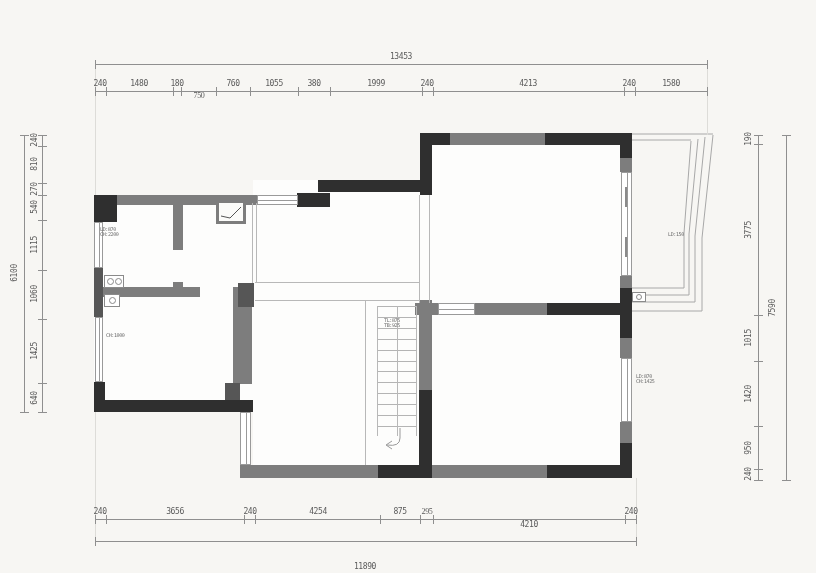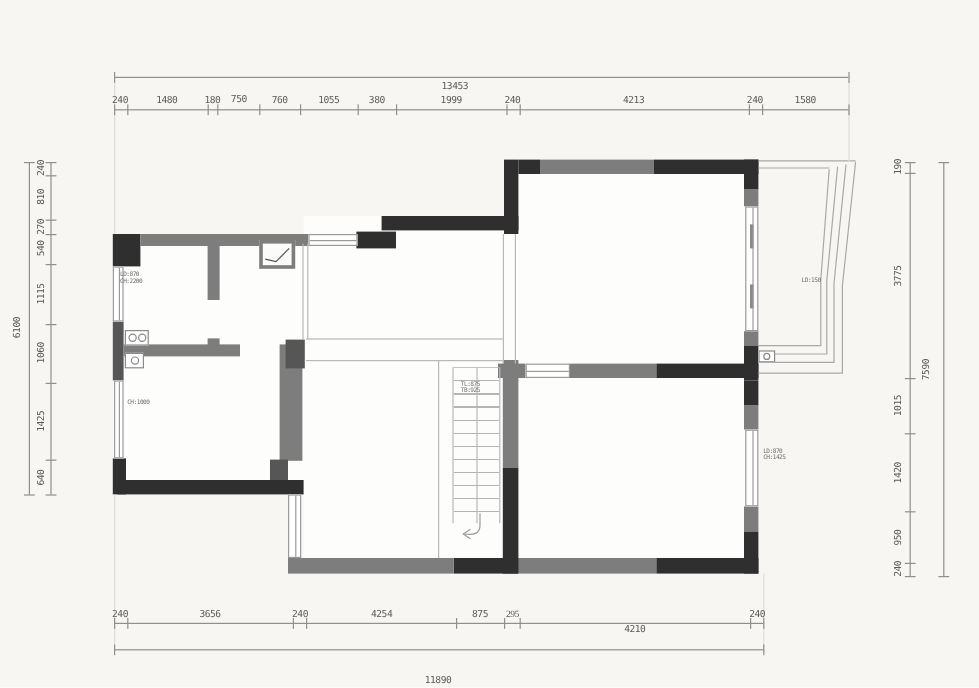--- a/index.html
+++ b/index.html
@@ -157,40 +157,40 @@
   <div class="ext" style="left:95px;top:68px;width:1px;height:127px;"></div>
   <div class="ext" style="left:707px;top:68px;width:1px;height:67px;"></div>
   <div class="ext" style="left:636px;top:478px;width:1px;height:66px;"></div>
   <div class="ext" style="left:95px;top:412px;width:1px;height:131px;"></div>
 
   <div>
     <div class="chain h" style="left:95px;top:64px;width:612px;">
         <i style="left: 0px;"></i>
         <i style="left: 612px;"></i>
       </div>
-    <span class="dim" style="left:379px;top:52px;margin-top:15px;">13453</span>
+    <span class="dim" style="left:401px;top:52px;">13453</span>
     <div class="chain h" style="left:95px;top:91px;width:612px;">
         <i style="left: 0px;"></i>
         <i style="left: 11px;"></i>
         <i style="left: 78px;"></i>
         <i style="left: 86px;"></i>
         <i style="left: 121px;"></i>
         <i style="left: 155px;"></i>
         <i style="left: 203px;"></i>
         <i style="left: 235px;"></i>
         <i style="left: 327px;"></i>
         <i style="left: 338px;"></i>
         <i style="left: 529px;"></i>
         <i style="left: 540px;"></i>
         <i style="left: 612px;"></i>
       </div>
     <span class="dim" style="left:100px;top:79px;">240</span>
     <span class="dim" style="left:139px;top:79px;">1480</span>
     <span class="dim" style="left:177px;top:79px;">180</span>
-    <span class="dim" style="left:199px;top:78px;">750</span>
+    <span class="dim" style="left:199px;top:91px;font-family:Liberation Serif, serif;">750</span>
     <span class="dim" style="left:233px;top:79px;">760</span>
     <span class="dim" style="left:274px;top:79px;">1055</span>
     <span class="dim" style="left:314px;top:79px;">380</span>
     <span class="dim" style="left:376px;top:79px;">1999</span>
     <span class="dim" style="left:427px;top:79px;">240</span>
     <span class="dim" style="left:528px;top:79px;">4213</span>
     <span class="dim" style="left:629px;top:79px;">240</span>
     <span class="dim" style="left:671px;top:79px;">1580</span>
   </div>
 

